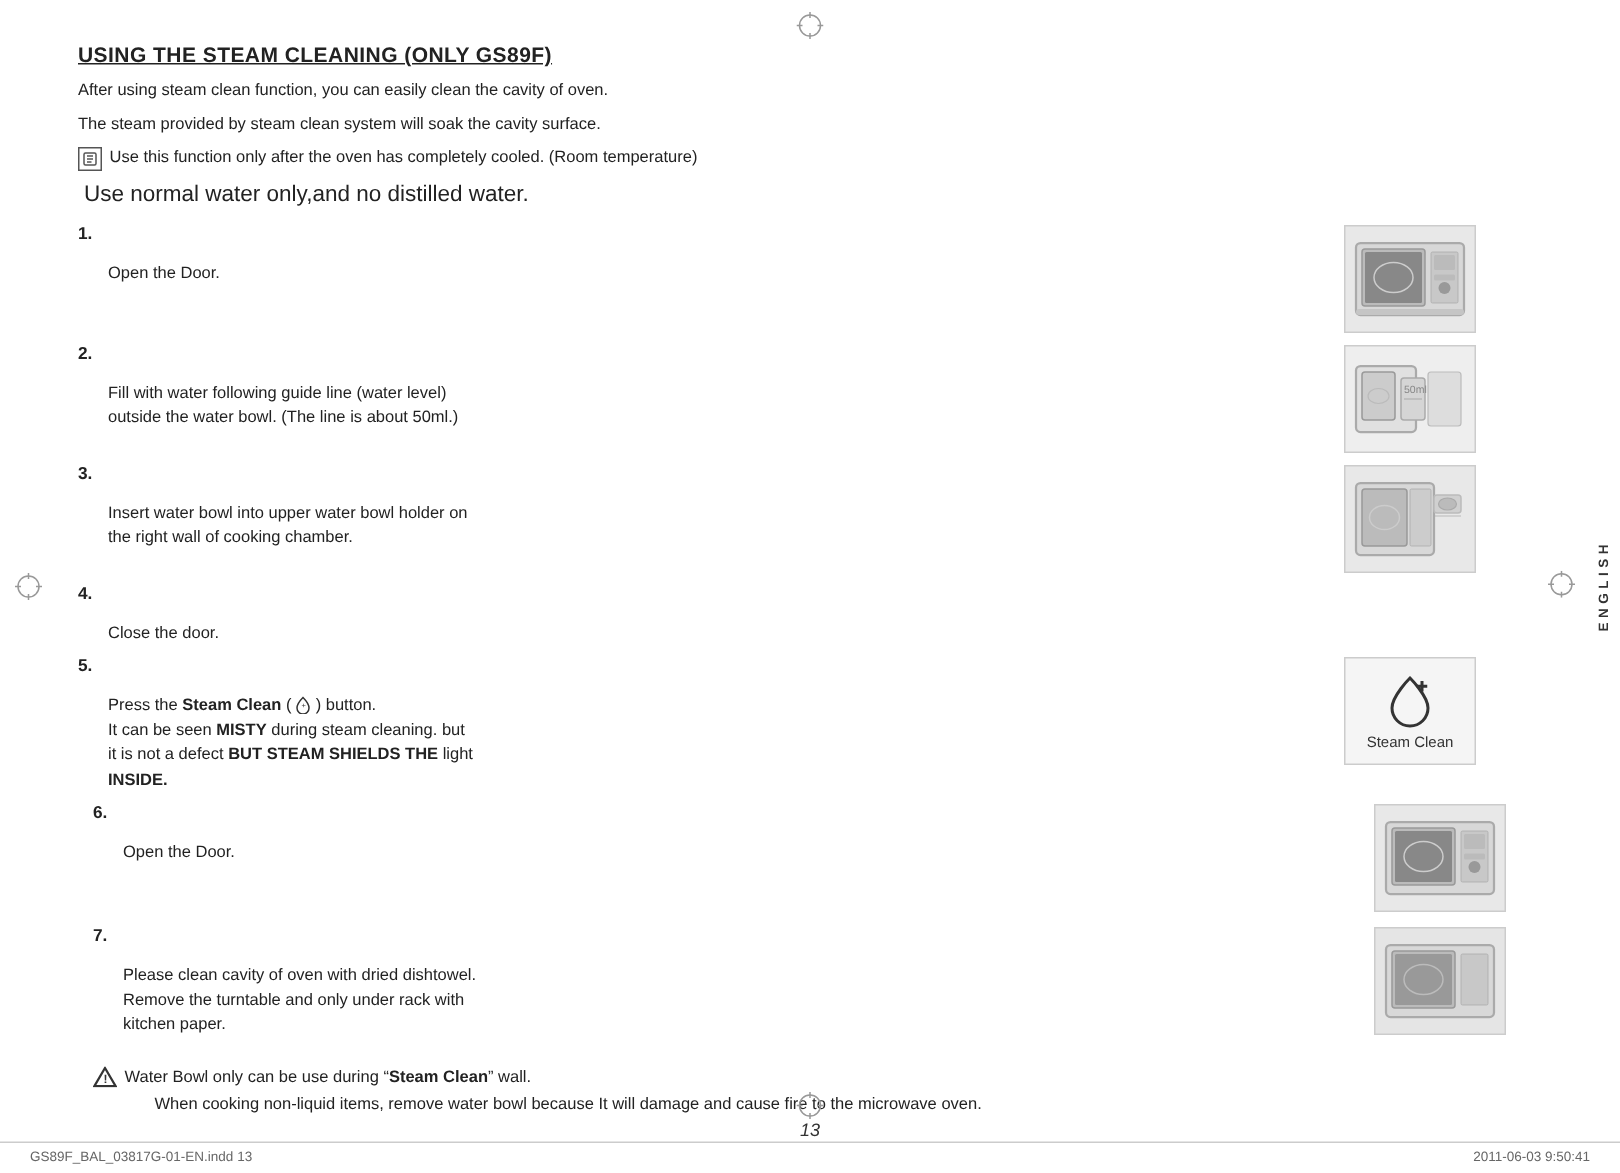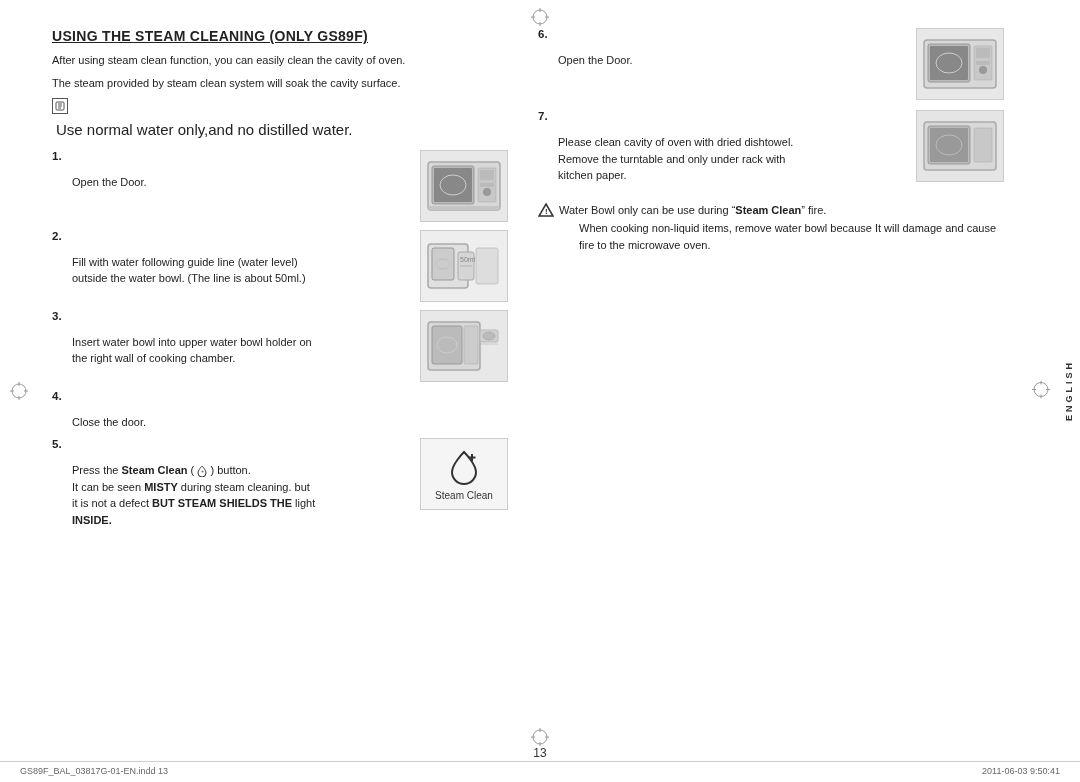--- a/index.html
+++ b/index.html
@@ -68,20 +68,21 @@
       transform: rotate(180deg);
       font-size: 9px;
       font-weight: bold;
       letter-spacing: 3px;
       color: #333;
     }
 
     
     .main-content {
       display: flex;
+      flex-direction: column;
       gap: 0;
       height: calc(100% - 36px);
       margin-right: 24px;
     }
 
     .left-col {
       flex: 0 0 50%;
       padding-right: 20px;
     }
 
@@ -248,20 +249,21 @@
 
     
     .footer {
       position: absolute;
       bottom: 22px;
       left: 0;
       right: 0;
       display: flex;
       justify-content: center;
       align-items: flex-end;
+      font-style: italic;
     }
 
     .page-number {
       font-size: 12px;
       color: #333;
     }
 
     
     .footer-bar {
       position: absolute;
@@ -330,20 +332,21 @@
 
       <div class="note-box">
         <div class="note-icon">
           <svg width="10" height="10" viewBox="0 0 10 10">
               <rect x="1" y="1" width="8" height="8" rx="1" fill="none" stroke="#555" stroke-width="1"></rect>
               <line x1="3" y1="3" x2="7" y2="3" stroke="#555" stroke-width="1"></line>
               <line x1="3" y1="5" x2="7" y2="5" stroke="#555" stroke-width="1"></line>
               <line x1="3" y1="7" x2="6" y2="7" stroke="#555" stroke-width="1"></line>
             </svg>
         </div>
+        <span class="note-text">Use this function only after the oven has completely cooled. (Room temperature)</span>
       </div>
 
       <p class="normal-water">Use normal water only,and no distilled water.</p>
 
       <div class="step">
         <div class="step-with-image">
           <div class="step-content">
             <div class="step-row">
               <span class="step-number">1.</span>
               <span class="step-text">Open the Door.</span>
@@ -512,21 +515,21 @@
 
       <div class="warning-row" style="margin-top:18px;">
         <div class="warning-icon">
           <svg width="16" height="14" viewBox="0 0 16 14">
             <polygon points="8,1 15,13 1,13" fill="none" stroke="#333" stroke-width="1.5"></polygon>
             <text x="7" y="11" font-size="8" font-weight="bold" fill="#333">!</text>
           </svg>
         </div>
         <div>
           <span class="warning-text">
-            <span>Water Bowl only can be use during “</span><b>Steam Clean</b><span>” fire.</span>
+            <span>Water Bowl only can be use during “</span><b>Steam Clean</b><span>” wall.</span>
           </span>
           <div class="warning-sub">When cooking non-liquid items, remove water bowl because It will damage and cause fire to the microwave oven.</div>
         </div>
       </div>
 
     </div>
 
   </div>
 
   <div style="position:absolute;right:30px;top:50%;transform:translateY(-50%);">

